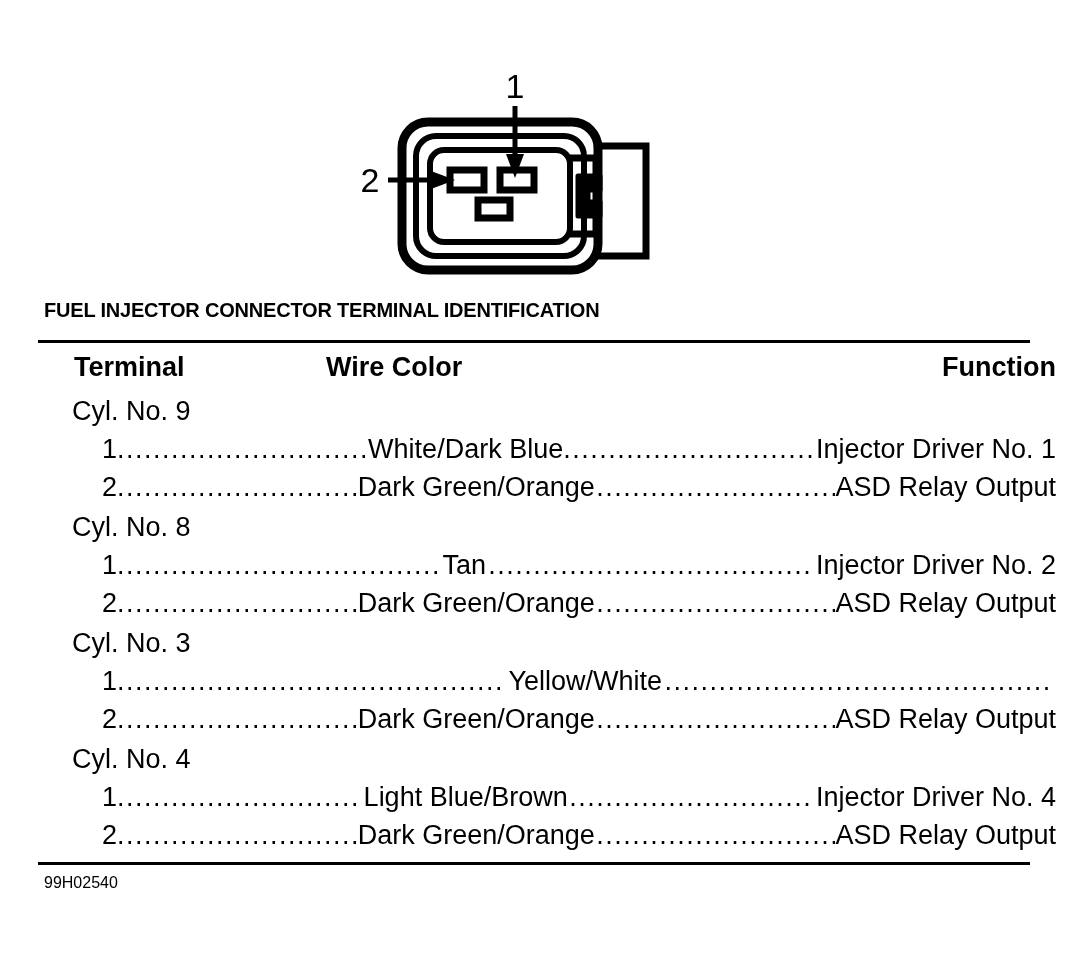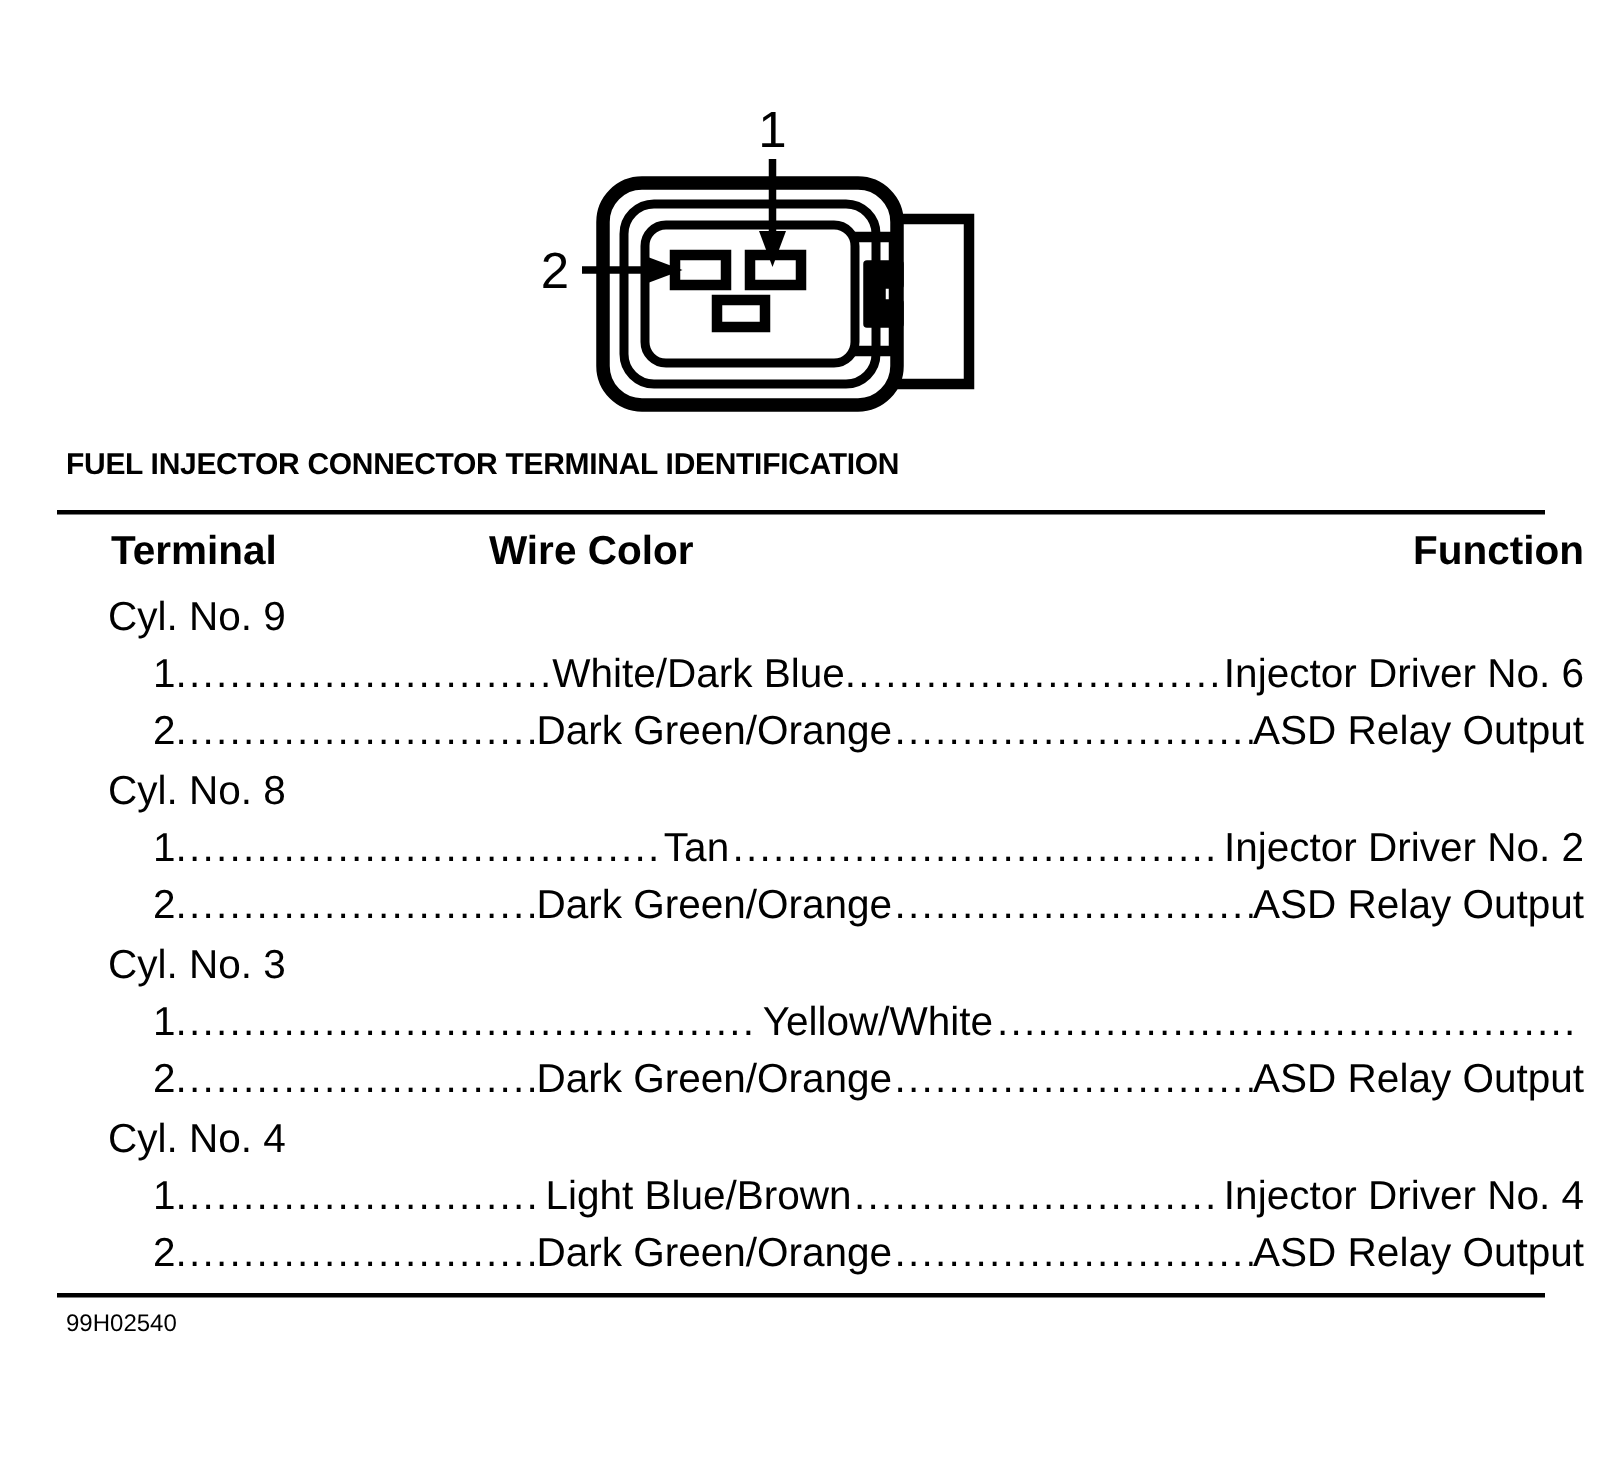--- a/index.html
+++ b/index.html
@@ -159,21 +159,21 @@
   </div>
 
   <div class="cyl-group">
     <div class="cyl-label">Cyl. No. 9</div>
     <div class="pin-row">
       <span class="pin-num">1</span>
       <span class="leader"></span>
       <span class="pin-color">White/Dark Blue</span>
       <span class="leader"></span>
       <span class="pad-sm"></span>
-      <span class="pin-func">Injector Driver No. 6</span>
+      <span class="pin-func">Injector Driver No. 1</span>
     </div>
     <div class="pin-row">
       <span class="pin-num">2</span>
       <span class="leader"></span>
       <span class="pad-sm"></span>
       <span class="pin-color">Dark Green/Orange</span>
       <span class="pad-sm"></span>
       <span class="leader"></span>
       <span class="pin-func">ASD Relay Output</span>
     </div>

